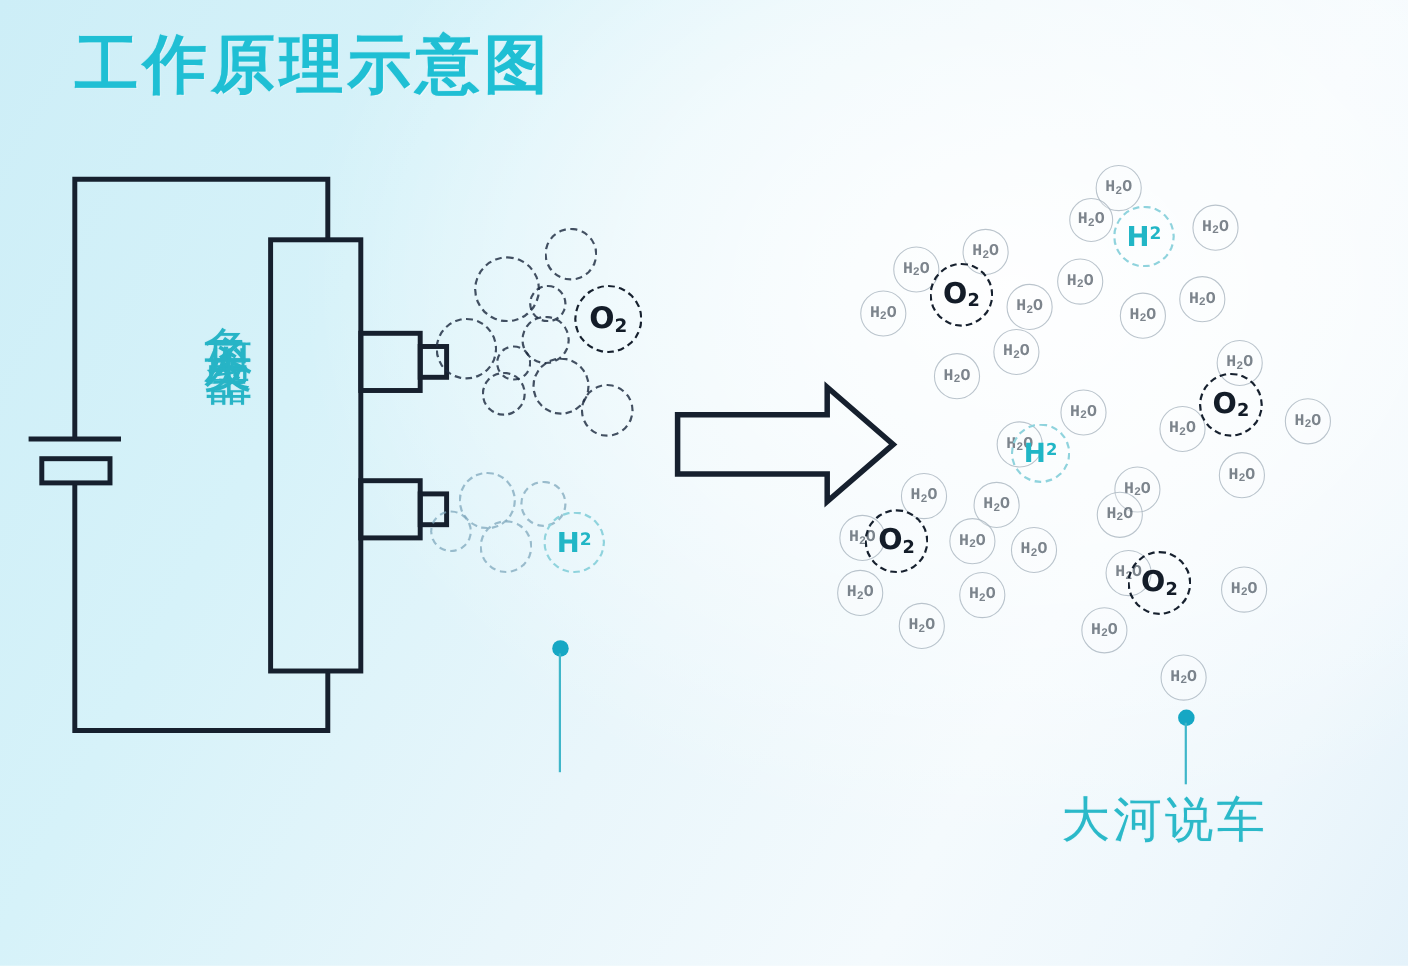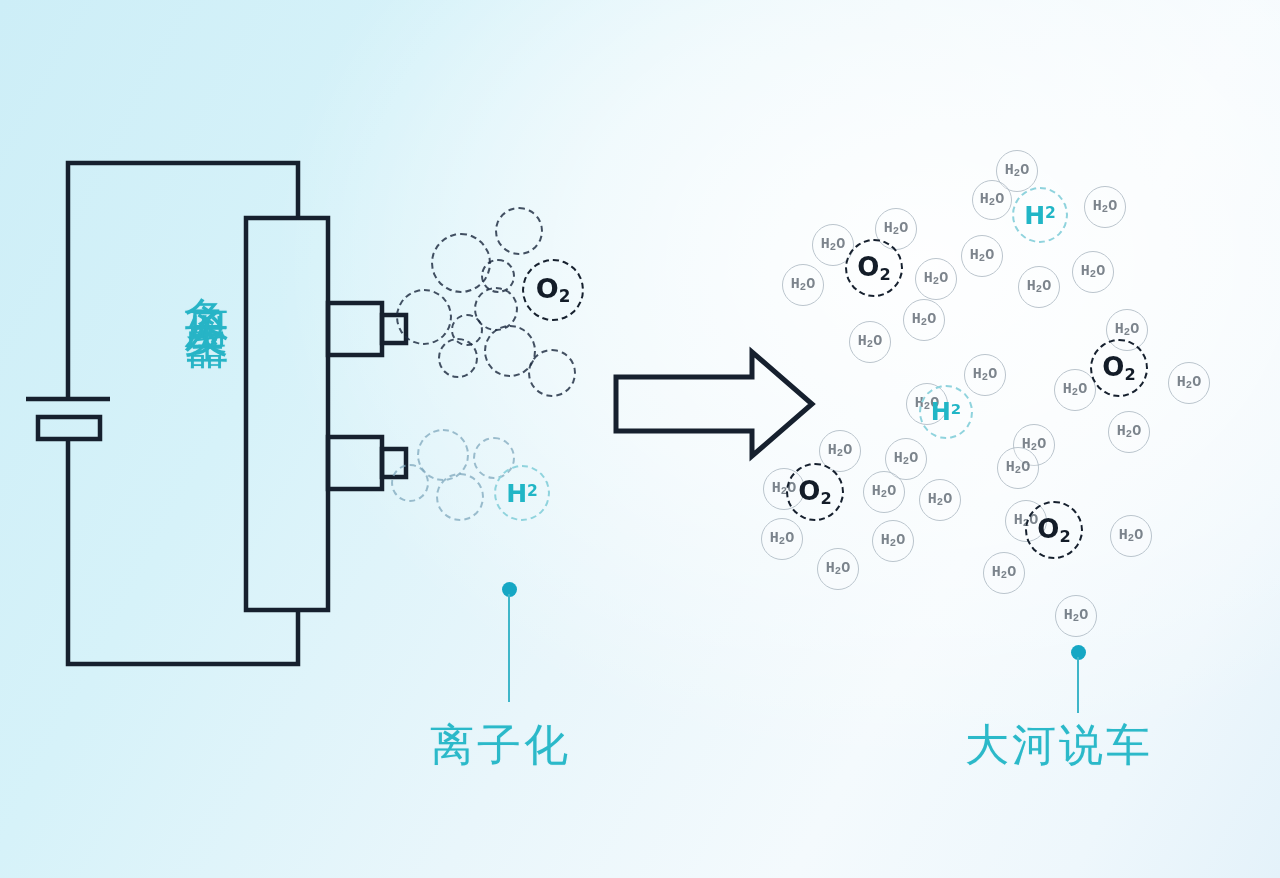--- a/index.html
+++ b/index.html
@@ -98,20 +98,21 @@
     color:rgba(255,255,255,.82);
     font-family:"DejaVu Sans","Liberation Sans",sans-serif;
     white-space:nowrap;
   }
 </style>
 </head>
 <body>
 
 <div id="stage">
 
+  <div id="title">工作原理示意图</div>
 
   <svg id="circuit" viewBox="0 0 1280 878" xmlns="http://www.w3.org/2000/svg">
     <g fill="none" stroke="#16202e" stroke-width="4.5" stroke-linejoin="miter">
 
       <polyline points="68,400 68,163 298,163 298,218"></polyline>
       <polyline points="68,440 68,664 298,664 298,610"></polyline>
 
       <rect x="246" y="218" width="82" height="392"></rect>
 
       <rect x="328" y="303" width="54" height="52"></rect>
@@ -262,19 +263,18 @@
       <div class="bub b-h2" style="left: 1012px; top: 187px; width: 56px; height: 56px; font-size: 25px;">
         <span class="lbl-h2">H<sup>2</sup></span>
       </div>
       <div class="bub b-h2" style="left: 919px; top: 385px; width: 54px; height: 54px; font-size: 24px;">
         <span class="lbl-h2">H<sup>2</sup></span>
       </div>
     </div>
 
   <div class="pin-dot" style="left:502px;top:582px;"></div>
   <div class="pin-stem" style="left:508px;top:594px;height:108px;"></div>
-  <div class="callout" style="left:430px;top:716px;">离子化</div>
 
   <div class="pin-dot" style="left:1071px;top:645px;"></div>
   <div class="pin-stem" style="left:1077px;top:657px;height:56px;"></div>
   <div class="callout" style="left:965px;top:716px;">大河说车</div>
 
 </div>
 
 </body></html>

